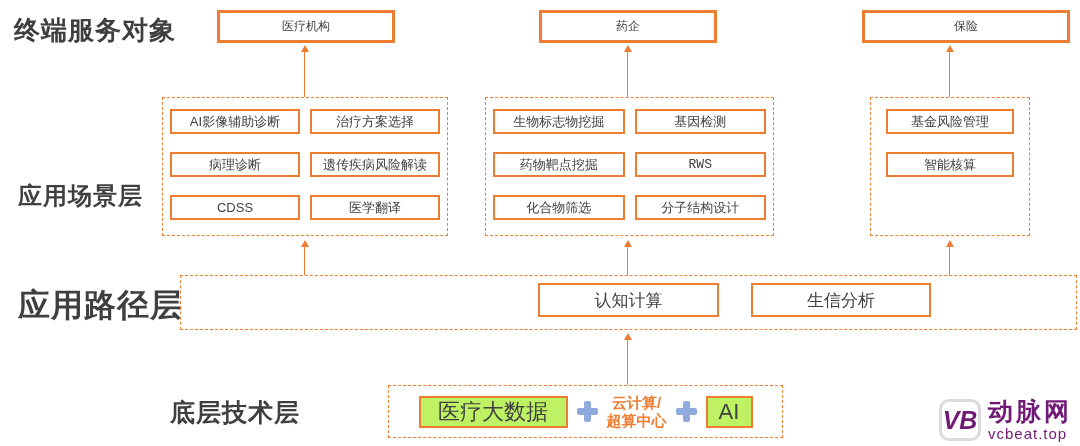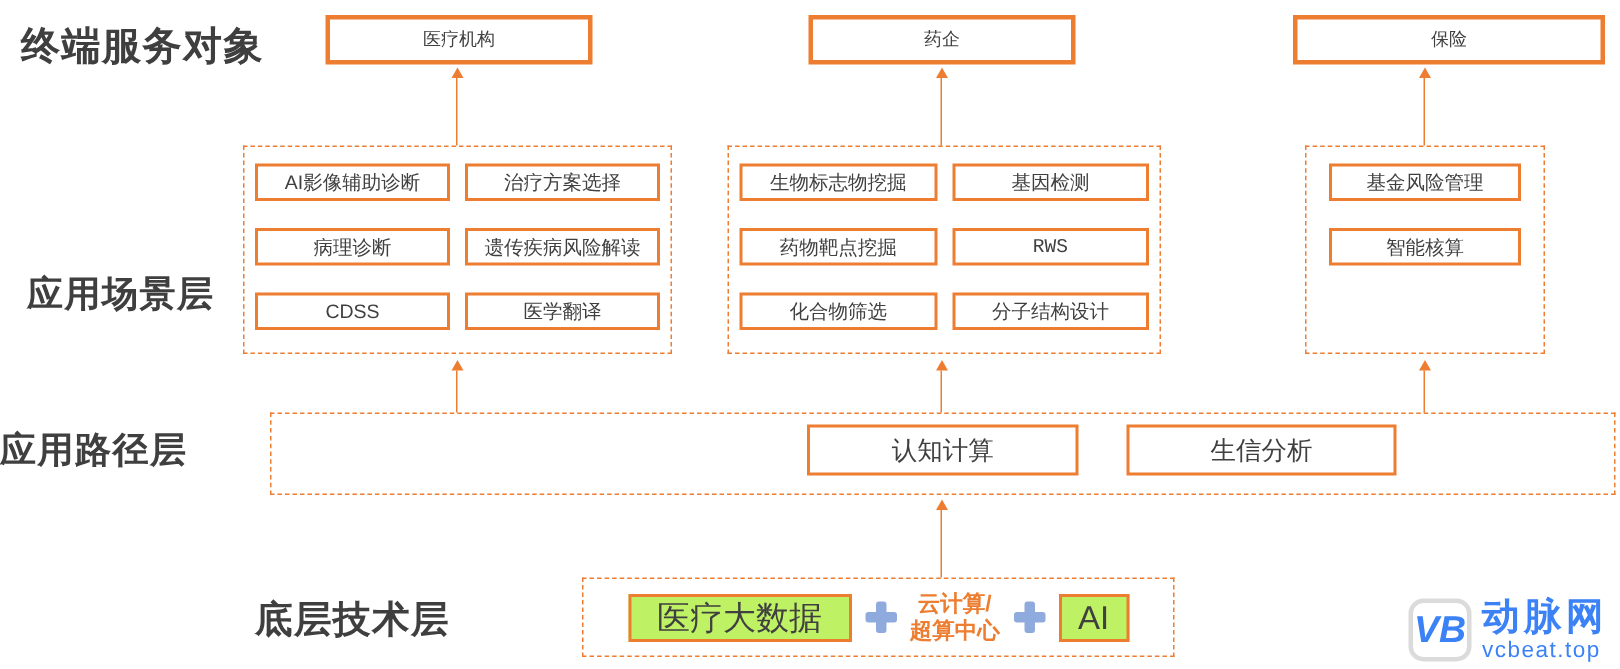--- a/index.html
+++ b/index.html
@@ -29,35 +29,35 @@
   .tech-inner{position:absolute;left:388px;top:385px;width:395px;height:53px;box-sizing:border-box;
               border:1.5px dashed #ED7D31;display:flex;align-items:center;justify-content:center;gap:9px;}
   .fbox{box-sizing:border-box;border:2.5px solid #ED7D31;background:#bef264;height:32px;
         display:flex;align-items:center;justify-content:center;color:#404040;font-size:22px;white-space:nowrap;flex:0 0 auto;}
   .plus{position:relative;width:21px;height:21px;flex:0 0 auto;}
   .plus::before,.plus::after{content:"";position:absolute;background:#8FAADC;border-radius:2px;}
   .plus::before{left:0;top:7px;width:21px;height:7px;}
   .plus::after{left:7px;top:0;width:7px;height:21px;}
   .cloud{color:#ED7D31;font-weight:700;font-size:15px;line-height:1.15;text-align:center;white-space:nowrap;flex:0 0 auto;}
 
-  .watermark{position:absolute;right:8px;bottom:5px;display:flex;align-items:center;gap:7px;color:#3b82f6;}
+  .watermark{position:absolute;right:8px;bottom:5px;display:flex;align-items:center;gap:7px;color:#701a75;}
   .wm-logo{width:42px;height:42px;box-sizing:border-box;border:3px solid #DBDBDB;border-radius:10px;
            display:flex;align-items:center;justify-content:center;font-weight:700;font-style:italic;font-size:25px;}
   .wm-text{display:flex;flex-direction:column;line-height:1;}
   .wm-name{font-size:25px;font-weight:700;letter-spacing:3px;}
   .wm-url{font-size:15px;margin-top:2px;letter-spacing:1px;}
 </style>
 </head>
 <body>
 
 <div class="canvas">
 
   <div class="row-label" style="left:14px;top:13px;font-size:26px;">终端服务对象</div>
   <div class="row-label" style="left:18px;top:180px;font-size:24px;">应用场景层</div>
-  <div class="row-label" style="left:0;top:284px;font-size:24px;">应用路径层</div>
+  <div class="row-label" style="left:18px;top:284px;font-size:32px;">应用路径层</div>
   <div class="row-label" style="left:170px;top:396px;font-size:25px;">底层技术层</div>
 
   <div class="tbox" style="left:217px;top:10px;width:178px;height:33px;">医疗机构</div>
   <div class="tbox" style="left:539px;top:10px;width:178px;height:33px;">药企</div>
   <div class="tbox" style="left:862px;top:10px;width:208px;height:33px;">保险</div>
 
   <div class="arrow" style="left:300px;top:45px;height:52px;">
     <div class="head"></div>
       <div class="shaft"></div>
   </div>

